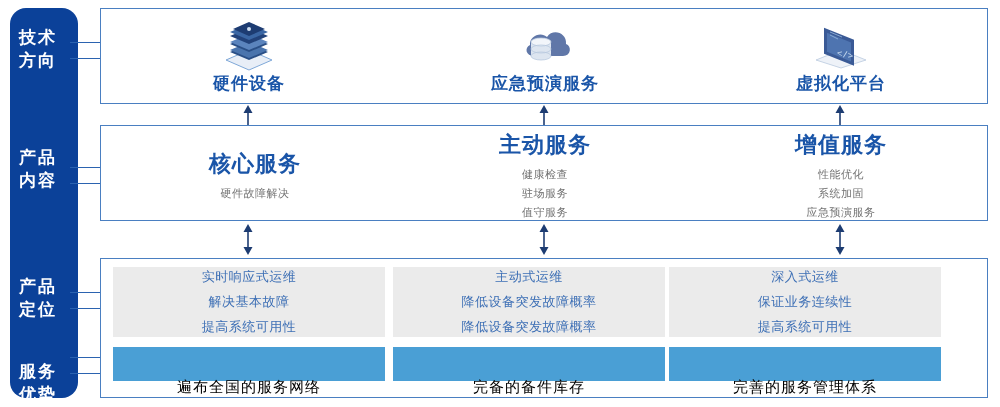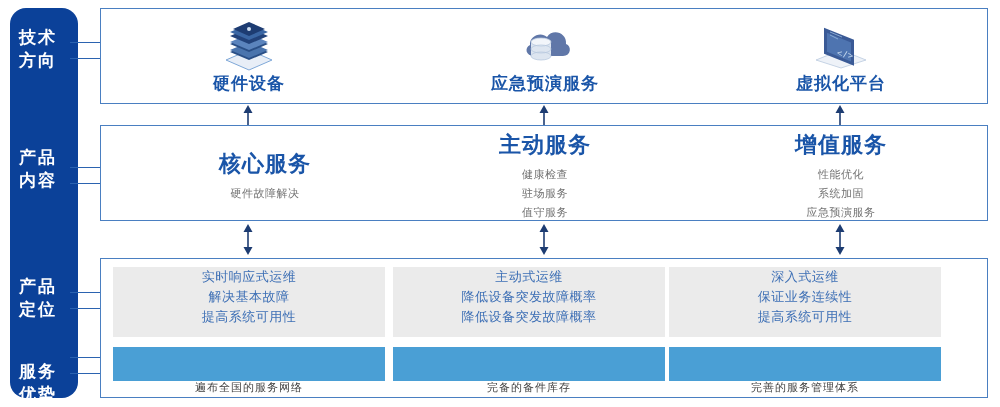--- a/index.html
+++ b/index.html
@@ -102,21 +102,21 @@
     position: absolute;
     top: 0;
     width: 296px;
     height: 96px;
     display: flex;
     flex-direction: column;
     align-items: center;
     justify-content: center;
     padding-top: 4px;
   }
-  .content-col-0 { left: 16px; }
+  .content-col-0 { left: 6px; }
   .content-col-1 { left: 296px; }
   .content-col-2 { left: 592px; }
 
   .content-title {
     font-size: 22px;
     font-weight: bold;
     color: #1a55a8;
     letter-spacing: 1px;
     margin-bottom: 5px;
   }
@@ -143,43 +143,43 @@
   .gray-box {
     position: absolute;
     left: 12px;
     top: 8px;
     width: 272px;
     height: 70px;
     background: #ebebeb;
     display: flex;
     flex-direction: column;
     align-items: center;
-    justify-content: flex-start;
+    justify-content: space-between;
   }
   .gray-line {
     font-size: 13px;
     color: #3d6fb5;
     line-height: 20px;
     letter-spacing: 0.5px;
   }
 
   .blue-bar {
     position: absolute;
     left: 12px;
     top: 88px;
     width: 272px;
     height: 34px;
     background: #4a9fd5;
     display: flex;
     align-items: center;
     justify-content: center;
   }
   .blue-bar-label {
-    font-size: 11px;
-    color: #404040;
+    font-size: 15px;
+    color: #000000;
     letter-spacing: 1px;
     margin-top: 46px;
   }
 
   
   .arrow-up {
     position: absolute;
     width: 14px;
     height: 22px;
   }

